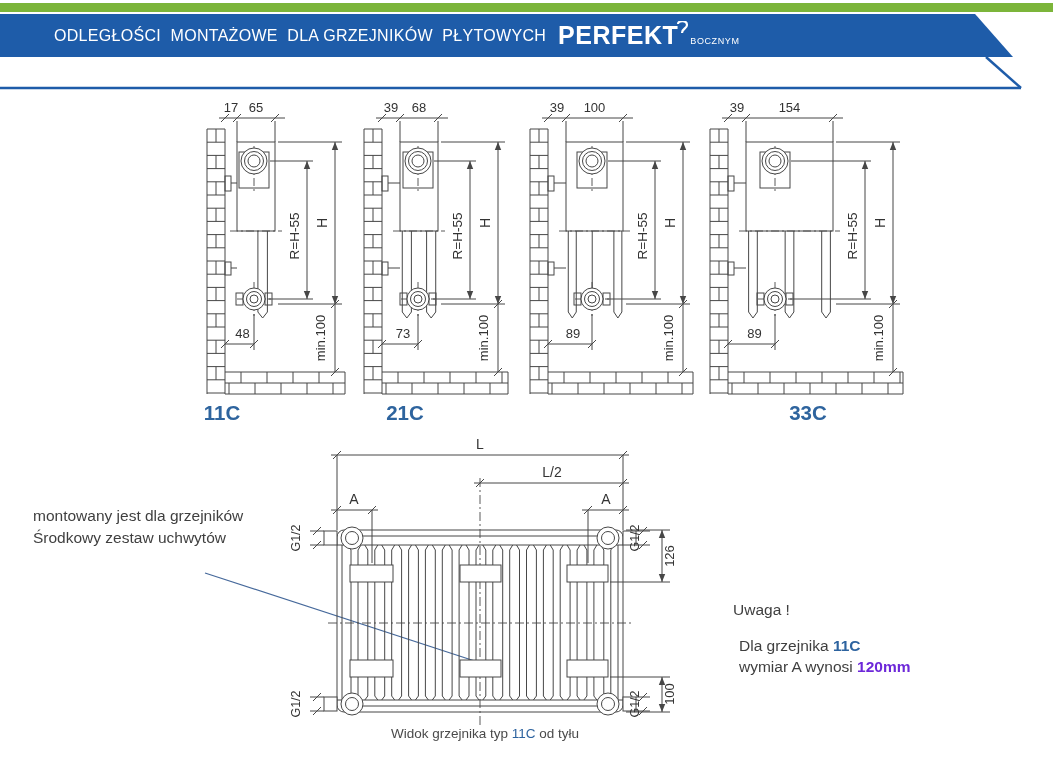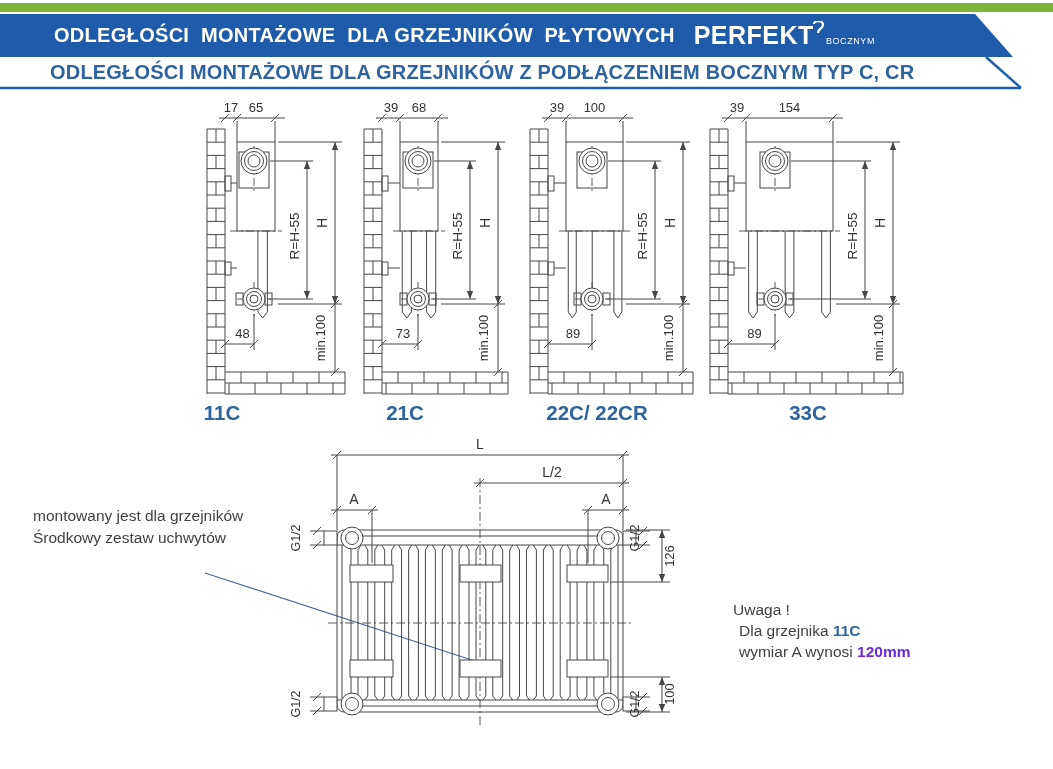--- a/index.html
+++ b/index.html
@@ -2,40 +2,40 @@
 <html><head>
 <meta charset="utf-8">
 <style>
   html,body{margin:0;padding:0;background:#fff;}
   .page{position:relative;width:1053px;height:769px;background:#fff;overflow:hidden;
         font-family:"Liberation Sans",sans-serif;}
   .green-bar{position:absolute;left:0;top:3px;width:1053px;height:9px;background:#7cb53a;}
   .banner{position:absolute;left:0;top:14px;width:1053px;height:43px;background:#1e5ca9;
           clip-path:polygon(0 0,92.6% 0,96.2% 100%,0 100%);
           display:flex;align-items:center;padding-left:54px;box-sizing:border-box;}
-  .banner-title{color:#fff;font-size:20px;font-weight:bold;letter-spacing:.3px;white-space:pre;}
-  .logo{display:flex;align-items:baseline;margin-left:19px;position:relative;}
+  .banner-title{color:#fff;font-size:16px;font-weight:normal;letter-spacing:.3px;white-space:pre;}
+  .logo{display:flex;align-items:baseline;margin-left:12px;position:relative;}
   .logo-main{color:#fff;font-size:25px;font-weight:bold;letter-spacing:.5px;}
   .logo-hook{position:relative;top:-8px;left:-2px;}
   .logo-sub{color:#fff;font-size:9px;letter-spacing:.6px;margin-left:-1px;}
   .subbanner{position:absolute;left:0;top:57px;width:1053px;height:31px;background:#fff;
              display:flex;align-items:center;padding-left:50px;box-sizing:border-box;}
   .subbanner-title{color:#2d639f;font-size:20px;font-weight:bold;letter-spacing:.2px;}
   .subbanner-lines{position:absolute;left:0;top:55px;}
   .side-diagram{position:absolute;top:96px;width:200px;height:305px;}
   .type-label{position:absolute;top:401px;font-size:20.5px;font-weight:bold;color:#2e649e;text-align:center;}
   .mount-note{position:absolute;left:33px;top:505px;font-size:15.5px;color:#3f3f3f;line-height:22px;}
   .mount-note span{display:block;}
   .rear-diagram{position:absolute;left:270px;top:438px;width:420px;height:300px;}
   .leader{position:absolute;left:180px;top:560px;}
   .caption{position:absolute;left:330px;top:726px;width:310px;text-align:center;
            font-size:13.5px;color:#4a4a4a;}
   .caption .blue{color:#2d639f;}
   .notice{position:absolute;left:733px;top:599px;width:300px;font-size:15.5px;color:#3f3f3f;line-height:21px;}
-  .notice .title{margin-bottom:0;}
+  .notice .title{margin-bottom:15px;}
   .notice .block{margin-bottom:10px;margin-left:6px;}
   .blue-b{color:#2d639f;font-weight:bold;}
   .val-b{color:#6d28d9;font-weight:bold;}
   svg text{font-family:"Liberation Sans",sans-serif;fill:#333;}
 </style>
 </head>
 <body>
 
 <div class="page">
 
@@ -47,23 +47,20 @@
       <span class="logo-main">PERFEKT</span>
       <span class="logo-hook">
         <svg width="13" height="15" viewBox="0 0 13 15">
           <path d="M2,3 C2,-1 11,-1 11,4 C11,8 6,7 6,12" fill="none" stroke="#fff" stroke-width="2.2"></path>
         </svg>
       </span>
       <span class="logo-sub">BOCZNYM</span>
     </span>
   </div>
 
-  <div class="subbanner">
-    <span class="subbanner-title">ODLEGŁOŚCI MONTAŻOWE DLA GRZEJNIKÓW Z PODŁĄCZENIEM BOCZNYM TYP C, CR</span>
-  </div>
   <svg class="subbanner-lines" width="1053" height="40" viewBox="0 0 1053 40">
     <line x1="986" y1="2" x2="1021" y2="33" stroke="#1e5ca9" stroke-width="2.5"></line>
     <line x1="0" y1="33" x2="1021" y2="33" stroke="#1e5ca9" stroke-width="2.5"></line>
   </svg>
 
   <div class="side-diagram" id="sd0" style="left:205px"><svg width="200" height="305" viewBox="0 0 200 305">
         <g stroke="#474747" fill="none" stroke-width="1">
           <line x1="2" y1="33" x2="2" y2="298"></line>
           <line x1="20" y1="33" x2="20" y2="298"></line>
           <line x1="2" y1="33" x2="20" y2="33"></line>
@@ -527,21 +524,20 @@
         <text x="29" y="16" font-size="13" text-anchor="middle">39</text>
         <text x="81.5" y="16" font-size="13" text-anchor="middle">154</text>
         <text x="177" y="127" font-size="14" text-anchor="middle" transform="rotate(-90 177 127)">H</text>
         <text x="149" y="140" font-size="13.5" text-anchor="middle" transform="rotate(-90 149 140)">R=H-55</text>
         <text x="175" y="242" font-size="13" text-anchor="middle" transform="rotate(-90 175 242)">min.100</text>
         <text x="46.5" y="242" font-size="13" text-anchor="middle">89</text>
       </svg></div>
 
   <div class="type-label" style="left:182px;width:80px">11C</div>
   <div class="type-label" style="left:365px;width:80px">21C</div>
-  <div class="type-label" style="left:527px;width:140px">22C/ 22CR</div>
   <div class="type-label" style="left:768px;width:80px">33C</div>
 
   <div class="mount-note">
     <span>montowany jest dla grzejników</span>
     <span>Środkowy zestaw uchwytów</span>
   </div>
 
   <svg class="leader" width="320" height="115" viewBox="0 0 320 115">
     <line x1="25" y1="13" x2="307" y2="105" stroke="#46699b" stroke-width="1.2"></line>
   </svg>
@@ -647,20 +643,23 @@
         <text x="84" y="66" font-size="14" text-anchor="middle">A</text>
         <text x="336" y="66" font-size="14" text-anchor="middle">A</text>
         <text x="30" y="100" font-size="12.5" text-anchor="middle" transform="rotate(-90 30 100)">G1/2</text>
         <text x="30" y="266" font-size="12.5" text-anchor="middle" transform="rotate(-90 30 266)">G1/2</text>
         <text x="369" y="100" font-size="12.5" text-anchor="middle" transform="rotate(-90 369 100)">G1/2</text>
         <text x="369" y="266" font-size="12.5" text-anchor="middle" transform="rotate(-90 369 266)">G1/2</text>
         <text x="404" y="118" font-size="13" text-anchor="middle" transform="rotate(-90 404 118)">126</text>
         <text x="404" y="256" font-size="13" text-anchor="middle" transform="rotate(-90 404 256)">100</text>
       </svg></div>
 
+  <div class="caption">
+    <span>Widok grzejnika typ </span><span class="blue">11C</span><span> od tyłu</span>
+  </div>
 
   <div class="notice">
     <div class="title">Uwaga !</div>
     <div class="block">
       <span>Dla grzejnika </span><span class="blue-b">11C</span><br>
       <span>wymiar A wynosi </span><span class="val-b">120mm</span>
     </div>
   </div>
 
 </div>

